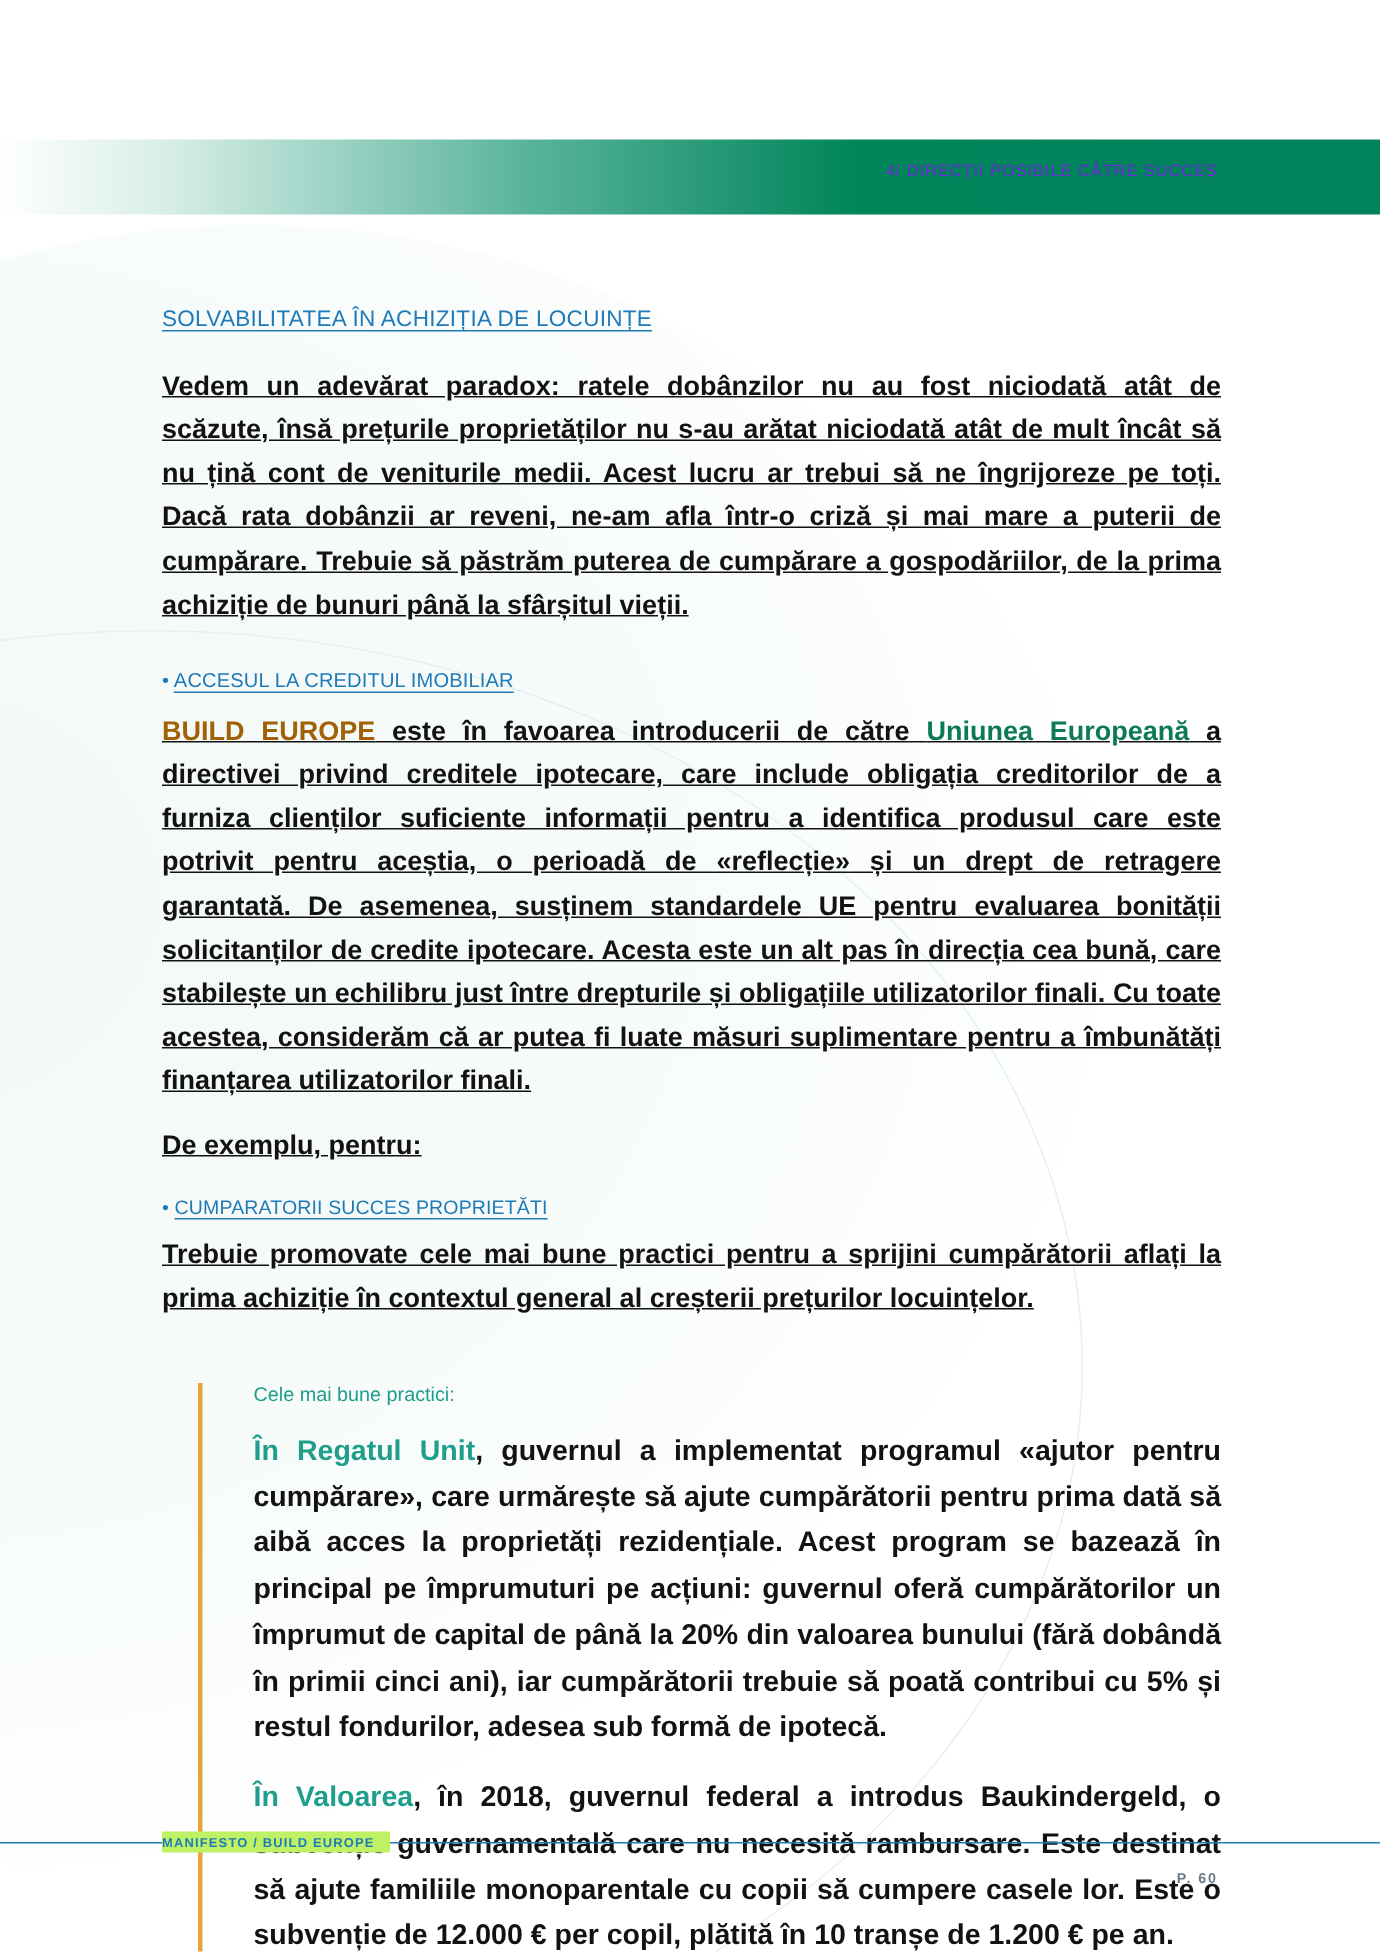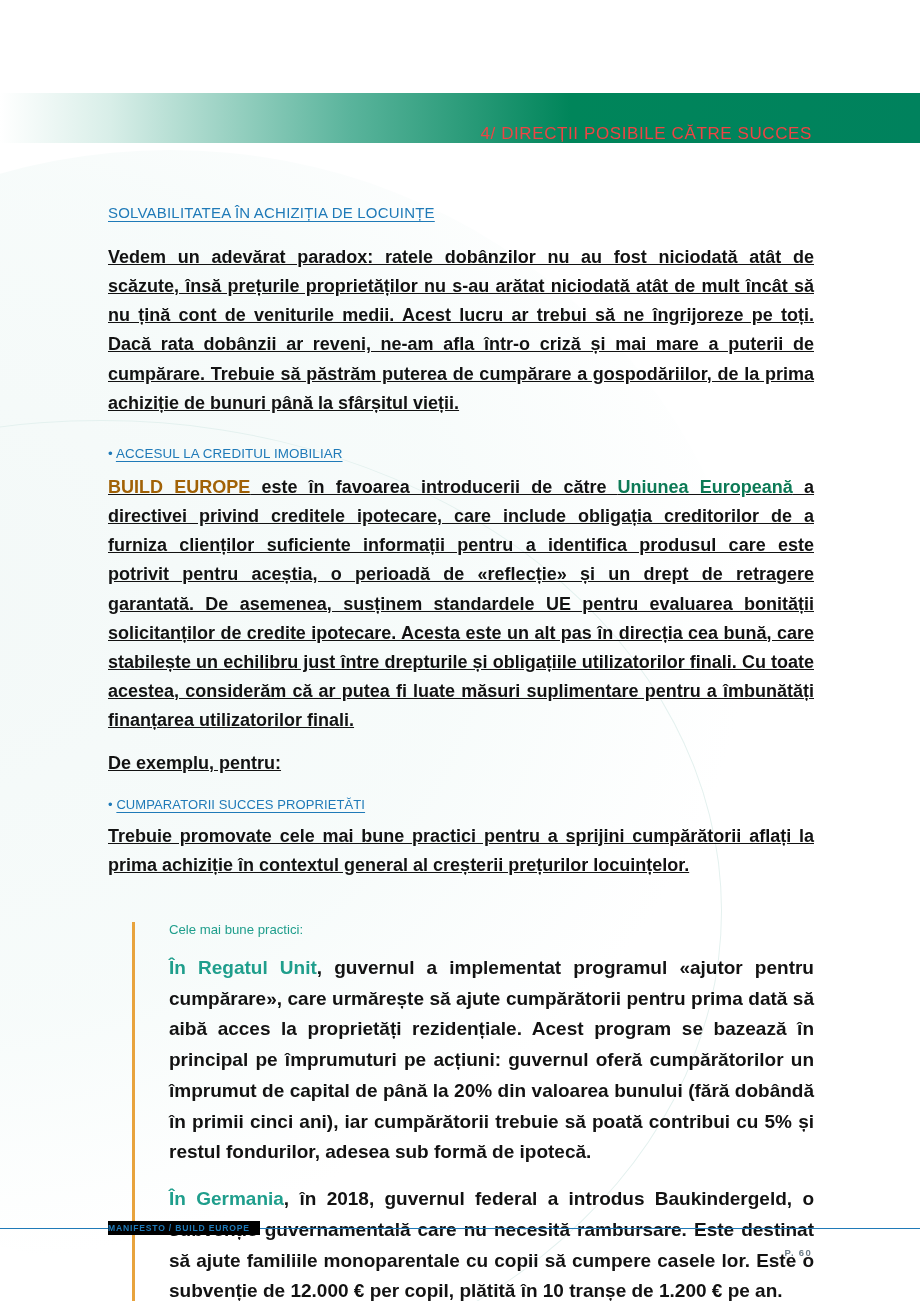--- a/index.html
+++ b/index.html
@@ -49,23 +49,23 @@
     position: absolute;
     left: 0;
     top: 93px;
     width: 920px;
     height: 50px;
     background: linear-gradient(to right, rgba(255,255,255,1) 0%, rgba(216,238,232,1) 12%, rgba(90,180,156,1) 38%, #00855a 62%, #00825d 100%);
   }
   .header-title {
     position: absolute;
     right: 108px;
-    top: 124px;
-    color: #ef4444;
-    font-size: 17px;
+    top: 108px;
+    color: #6d28d9;
+    font-size: 11px;
     letter-spacing: .6px;
     font-family: "Liberation Sans", sans-serif;
   }
 
   
   .content {
     position: absolute;
     left: 108px;
     top: 204px;
     width: 706px;
@@ -142,21 +142,21 @@
     top: 1228px;
     width: 920px;
     height: 1px;
     background: #1f7ab8;
   }
   .footer-left {
     position: absolute;
     left: 108px;
     top: 1228px;
     transform: translateY(-50%);
-    background: #000000;
+    background: #bef264;
     padding: 2px 10px 2px 0;
     font-size: 8.6px;
     letter-spacing: .8px;
     color: #1f7ab8;
     font-weight: bold;
   }
   .footer-right {
     position: absolute;
     right: 108px;
     top: 1247px;
@@ -202,21 +202,21 @@
   <p class="body">Trebuie promovate cele mai bune practici pentru a sprijini cumpărătorii aflați la prima achiziție în contextul general al creșterii prețurilor locuințelor.</p>
 
   <div class="practices">
     <div class="practices-title">Cele mai bune practici:</div>
 
     <p>
       <span class="country">În Regatul Unit</span><span>, guvernul a implementat programul «ajutor pentru cumpărare», care urmărește să ajute cumpărătorii pentru prima dată să aibă acces la proprietăți rezidențiale. Acest program se bazează în principal pe împrumuturi pe acțiuni: guvernul oferă cumpărătorilor un împrumut de capital de până la 20% din valoarea bunului (fără dobândă în primii cinci ani), iar cumpărătorii trebuie să poată contribui cu 5% și restul fondurilor, adesea sub formă de ipotecă.</span>
     </p>
 
     <p>
-      <span class="country">În Germania</span><span>, în 2018, guvernul federal a introdus Baukindergeld, o subvenție guvernamentală care nu necesită rambursare. Este destinat să ajute familiile monoparentale cu copii să cumpere casele lor. Este o subvenție de 12.000 € per copil, plătită în 10 tranșe de 1.200 € pe an.</span>
+      <span class="country">În Valoarea</span><span>, în 2018, guvernul federal a introdus Baukindergeld, o subvenție guvernamentală care nu necesită rambursare. Este destinat să ajute familiile monoparentale cu copii să cumpere casele lor. Este o subvenție de 12.000 € per copil, plătită în 10 tranșe de 1.200 € pe an.</span>
     </p>
 
   </div>
 
 </div>
 
 <div class="footer-rule"></div>
 <div class="footer-left">MANIFESTO / BUILD EUROPE</div>
 <div class="footer-right">P. 60</div>
 

